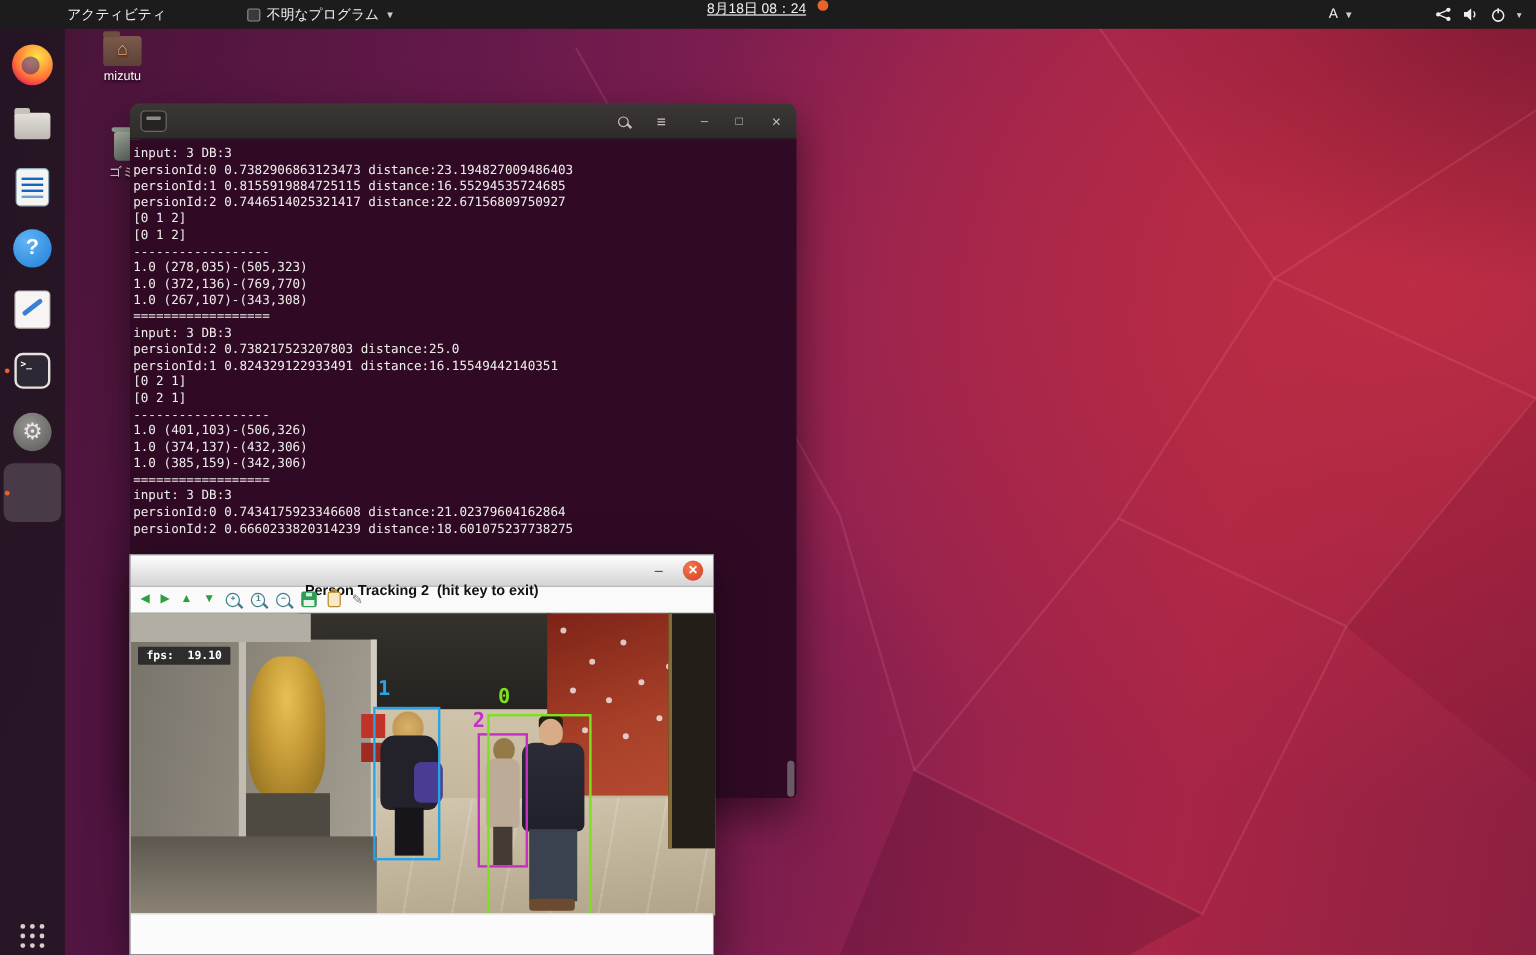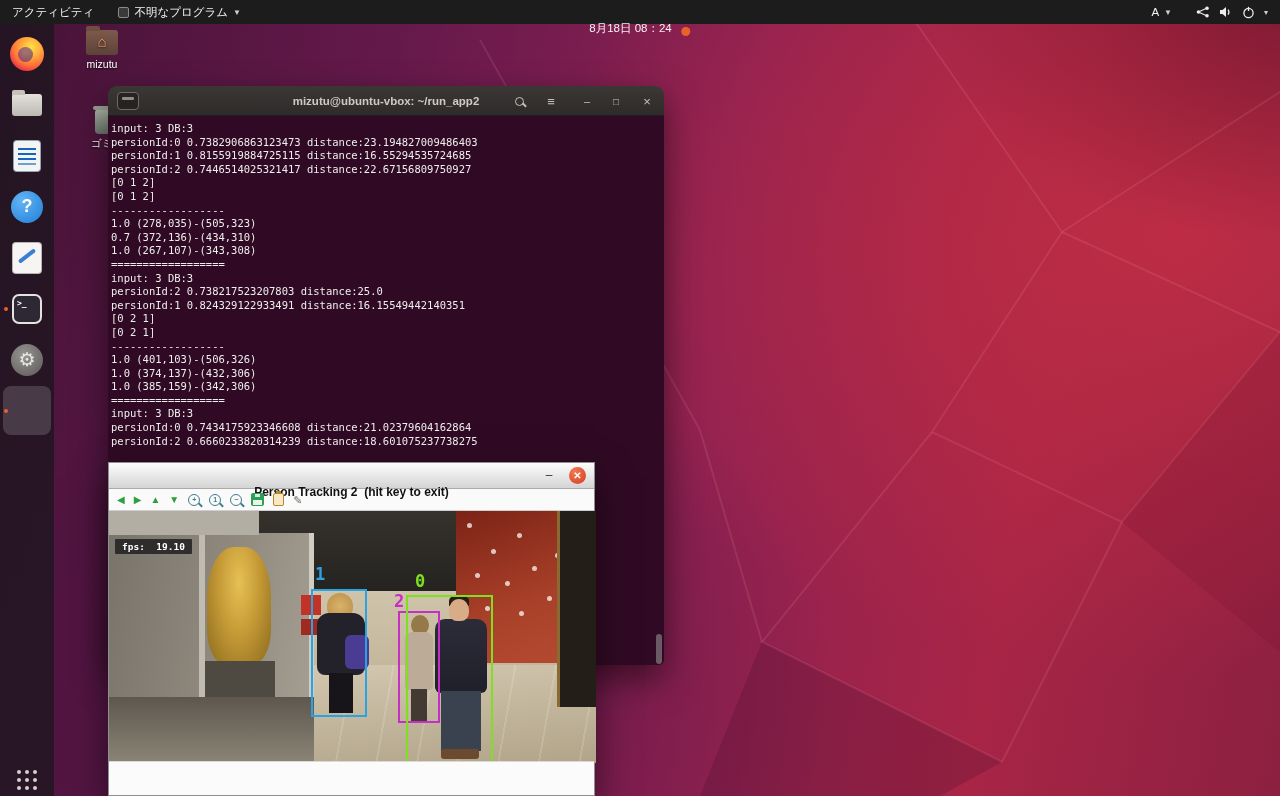--- a/index.html
+++ b/index.html
@@ -10,25 +10,25 @@
       radial-gradient(500px 340px at 100% 0%, rgba(60,5,25,.38), transparent 70%),
       radial-gradient(1100px 760px at 12% 88%, #521543 0%, rgba(82,21,67,0) 62%),
       radial-gradient(950px 640px at 92% 30%, #bd2c44 0%, rgba(189,44,68,0) 68%),
       linear-gradient(100deg,#451336 0%,#64194b 28%,#8f2152 55%,#a82546 78%,#8c2040 100%);}
   .bg-pattern{position:absolute;left:0;top:0;z-index:0;}
 
   
   .topbar{position:absolute;left:0;top:0;width:1280px;height:24px;background:#1c1c1c;
     color:#f2f2f2;font-size:11.5px;display:flex;align-items:center;z-index:10;}
   .tb-left{display:flex;align-items:center;height:100%;}
-  .tb-item{display:flex;align-items:center;gap:5px;padding:0 12px;height:100%;cursor:default;}
+  .tb-item{display:flex;align-items:center;gap:5px;padding:0 12px;height:100%;cursor:default;margin-left:44px;}
   .appmenu-icon{width:11px;height:11px;border:1px solid #8a8a8a;border-radius:2px;background:#3a3a3a;display:inline-block;}
   .caret{font-size:8px;color:#cfcfcf;}
-  .tb-center{position:absolute;left:50%;top:12px;height:100%;transform:translateX(-50%);
-    display:flex;align-items:flex-end;gap:10px;padding:0 10px;}
+  .tb-center{position:absolute;left:50%;top:0;height:100%;transform:translateX(-50%);
+    display:flex;align-items:flex-start;gap:10px;padding:0 10px;text-decoration:underline;}
   .rec-dot{width:9px;height:9px;border-radius:50%;background:#e8632a;display:inline-block;}
   .tb-right{margin-left:auto;display:flex;align-items:center;height:100%;}
   .sysicons{gap:9px;}
 
   
   .dock{position:absolute;left:0;top:24px;bottom:0;width:54px;background:rgba(26,22,29,.74);
     z-index:9;display:flex;flex-direction:column;align-items:center;padding-top:4px;}
   .dock-item{width:48px;height:49px;display:flex;align-items:center;justify-content:center;
     border-radius:8px;position:relative;margin:1px 0;}
   .run-dot{position:absolute;left:1px;top:50%;width:4px;height:4px;margin-top:-2px;border-radius:50%;background:#e8632a;}
@@ -259,21 +259,20 @@
     <div>mizutu</div>
   </div>
   <div class="desk-icon" style="left:82px;top:110px;z-index:1;">
     <div class="trash-icon"></div>
     <div>ゴミ...</div>
   </div>
 
   <div class="terminal">
     <div class="term-header">
       <span class="term-appbtn"></span>
-      <div class="term-title">mizutu@ubuntu-vbox: ~/run_app2</div>
       <span class="term-btn" style="right:136px;color:#c5c0bd;">
           <span class="mag"></span>
         </span>
       <span class="term-btn" style="right:104px;font-size:13px;">
           <span>≡</span>
         </span>
       <span class="term-btn" style="right:68px;">
           <span>–</span>
         </span>
       <span class="term-btn" style="right:39px;font-size:10px;">
@@ -285,21 +284,21 @@
     </div>
     <div class="term-body">
         <div class="term-line">input: 3 DB:3</div>
         <div class="term-line">persionId:0 0.7382906863123473 distance:23.194827009486403</div>
         <div class="term-line">persionId:1 0.8155919884725115 distance:16.55294535724685</div>
         <div class="term-line">persionId:2 0.7446514025321417 distance:22.67156809750927</div>
         <div class="term-line">[0 1 2]</div>
         <div class="term-line">[0 1 2]</div>
         <div class="term-line">------------------</div>
         <div class="term-line">1.0 (278,035)-(505,323)</div>
-        <div class="term-line">0.7 (372,136)-(434,310)</div>
+        <div class="term-line">1.0 (372,136)-(769,770)</div>
         <div class="term-line">1.0 (267,107)-(343,308)</div>
         <div class="term-line">==================</div>
         <div class="term-line">input: 3 DB:3</div>
         <div class="term-line">persionId:2 0.738217523207803 distance:25.0</div>
         <div class="term-line">persionId:1 0.824329122933491 distance:16.15549442140351</div>
         <div class="term-line">[0 2 1]</div>
         <div class="term-line">[0 2 1]</div>
         <div class="term-line">------------------</div>
         <div class="term-line">1.0 (401,103)-(506,326)</div>
         <div class="term-line">1.0 (374,137)-(432,306)</div>

